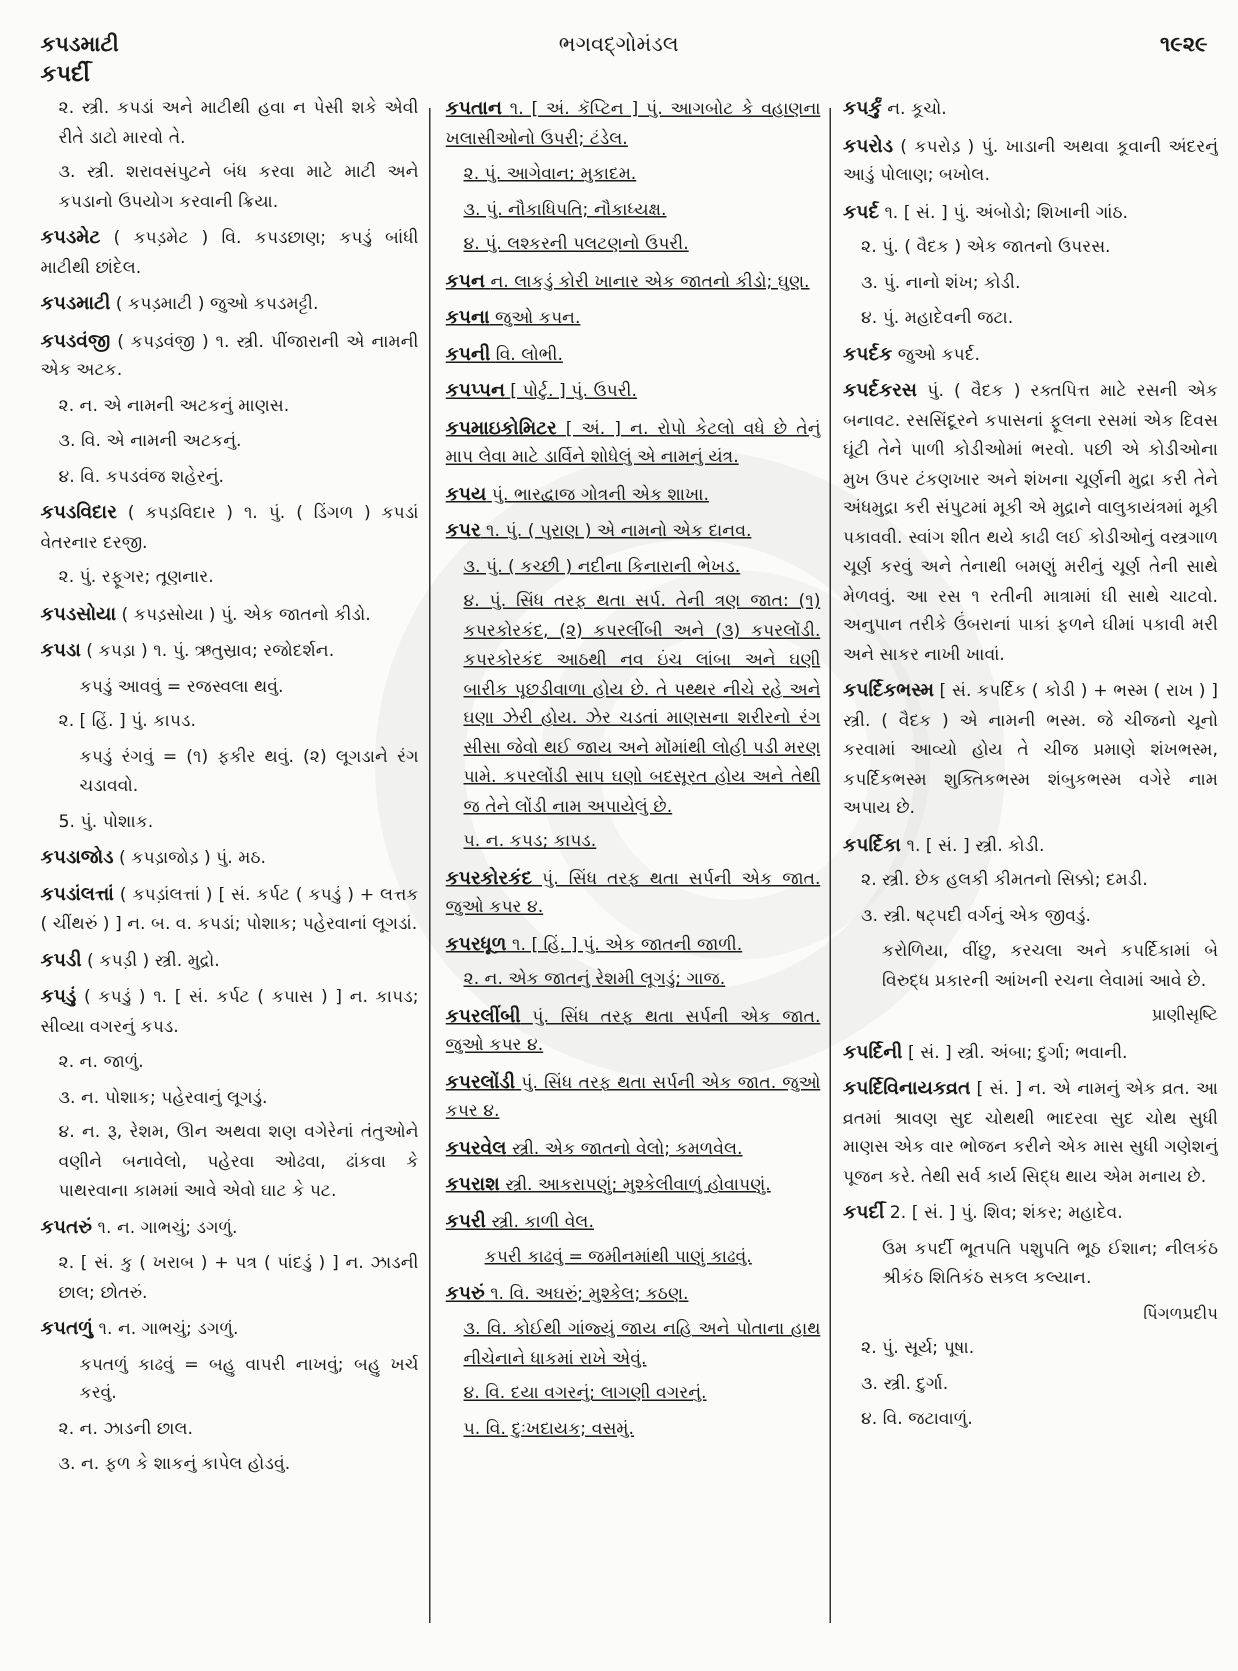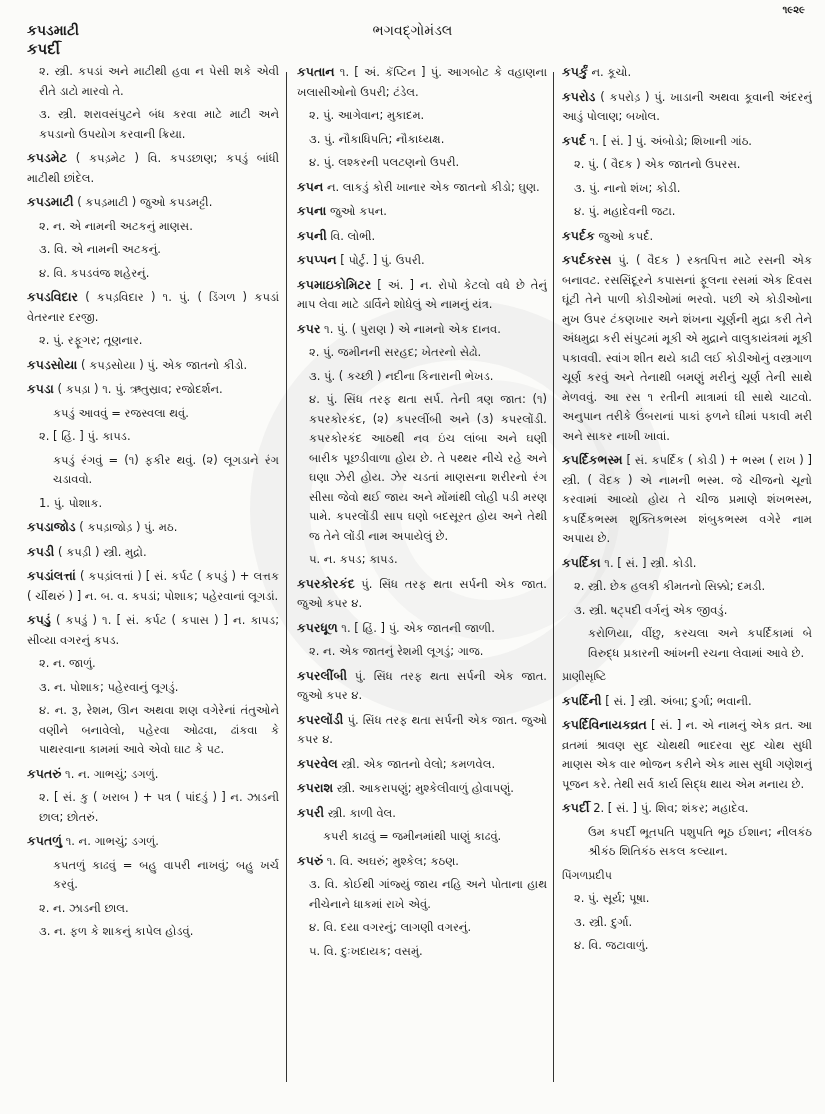--- a/index.html
+++ b/index.html
@@ -18,71 +18,72 @@
     position: absolute; left: 360px; top: 380px; width: 260px; height: 260px;
     border-radius: 50%; border: 40px solid rgba(200,200,200,0.15);
     box-sizing: border-box; pointer-events: none;
   }
   .header {
     position: absolute; top: 0; left: 0; width: 825px; height: 42px;
   }
   .hdr-left { position: absolute; left: 27px; top: 22px; font-weight: bold; font-size: 14px; line-height: 16px; }
   .hdr-left2 { position: absolute; left: 27px; top: 40px; font-weight: bold; font-size: 15px; }
   .hdr-center { position: absolute; left: 0; width: 825px; top: 22px; text-align: center; font-size: 14px; }
-  .hdr-right { position: absolute; right: 20px; top: 4px; font-size: 10px; font-weight: bold; }
+  .hdr-right { position: absolute; right: 20px; top: 22px; font-size: 14px; font-weight: bold; }
   .columns { position: absolute; top: 62px; left: 22px; width: 790px; height: 1030px; }
   .col {
     position: absolute; top: 0; height: 1030px; overflow: hidden;
     font-size: 11.5px; line-height: 19.5px; text-align: justify;
   }
   .col1 { left: 5px; width: 252px; }
-  .col2 { left: 275px; width: 250px; }
+  .col2 { left: 275px; width: 250px; text-decoration: underline; }
   .col3 { left: 540px; width: 250px; }
   .divider { position: absolute; top: 10px; width: 1px; height: 1010px; background: #333; }
   .div1 { left: 264px; }
   .div2 { left: 531px; }
   .entry { margin: 0 0 4px 0; }
   .hw { font-weight: bold; font-size: 12.5px; }
   .sense { padding-left: 12px; }
   .idiom { padding-left: 26px; }
-  .cite { text-align: left; font-size: 11px; }
+  .cite { text-align: right; font-size: 11px; }
 </style>
 </head>
 <body>
 
 <div class="watermark"></div>
 <div class="watermark2"></div>
 
 <div class="header">
   <div class="hdr-left">કપડમાટી</div>
   <div class="hdr-left2">કપર્દી</div>
   <div class="hdr-center">ભગવદ્‌ગોમંડલ</div>
   <div class="hdr-right">૧૯૨૯</div>
 </div>
 
 <div class="columns">
   <div class="col col1">
       <div class="entry sense">૨. સ્ત્રી. કપડાં અને માટીથી હવા ન પેસી શકે એવી રીતે ડાટો મારવો તે.</div>
       <div class="entry sense">૩. સ્ત્રી. શરાવસંપુટને બંધ કરવા માટે માટી અને કપડાનો ઉપયોગ કરવાની ક્રિયા.</div>
       <div class="entry"><span class="hw">કપડમેટ</span> <span>( કપડ઼મેટ ) વિ. કપડછાણ; કપડું બાંધી માટીથી છાંદેલ.</span></div>
       <div class="entry"><span class="hw">કપડમાટી</span> <span>( કપડ઼માટી ) જુઓ કપડમટ્ટી.</span></div>
+      <div class="entry"><span class="hw">કપડવંજી</span> <span>( કપડ઼વંજી ) ૧. સ્ત્રી. પીંજારાની એ નામની એક અટક.</span></div>
       <div class="entry sense">૨. ન. એ નામની અટકનું માણસ.</div>
       <div class="entry sense">૩. વિ. એ નામની અટકનું.</div>
       <div class="entry sense">૪. વિ. કપડવંજ શહેરનું.</div>
       <div class="entry"><span class="hw">કપડવિદાર</span> <span>( કપડ઼વિદાર ) ૧. પું. ( ડિંગળ ) કપડાં વેતરનાર દરજી.</span></div>
       <div class="entry sense">૨. પું. રફૂગર; તૂણનાર.</div>
       <div class="entry"><span class="hw">કપડસોયા</span> <span>( કપડ઼સોયા ) પું. એક જાતનો કીડો.</span></div>
       <div class="entry"><span class="hw">કપડા</span> <span>( કપડ઼ા ) ૧. પું. ઋતુસ્રાવ; રજોદર્શન.</span></div>
       <div class="entry idiom">કપડું આવવું = રજસ્વલા થવું.</div>
       <div class="entry sense">૨. [ હિં. ] પું. કાપડ.</div>
       <div class="entry idiom">કપડું રંગવું = (૧) ફકીર થવું. (૨) લૂગડાને રંગ ચડાવવો.</div>
-      <div class="entry sense">1. પું. પોશાક.</div>
+      <div class="entry sense">5. પું. પોશાક.</div>
       <div class="entry"><span class="hw">કપડાજોડ</span> <span>( કપડ઼ાજોડ઼ ) પું. મઠ.</span></div>
+      <div class="entry"><span class="hw">કપડાંલત્તાં</span> <span>( કપડ઼ાંલત્તાં ) [ સં. કર્પટ ( કપડું ) + લત્તક ( ચીંથરું ) ] ન. બ. વ. કપડાં; પોશાક; પહેરવાનાં લૂગડાં.</span></div>
       <div class="entry"><span class="hw">કપડી</span> <span>( કપડ઼ી ) સ્ત્રી. મુદ્રો.</span></div>
-      <div class="entry"><span class="hw">કપડાંલત્તાં</span> <span>( કપડ઼ાંલત્તાં ) [ સં. કર્પટ ( કપડું ) + લત્તક ( ચીંથરું ) ] ન. બ. વ. કપડાં; પોશાક; પહેરવાનાં લૂગડાં.</span></div>
       <div class="entry"><span class="hw">કપડું</span> <span>( કપડ઼ું ) ૧. [ સં. કર્પટ ( કપાસ ) ] ન. કાપડ; સીવ્યા વગરનું કપડ.</span></div>
       <div class="entry sense">૨. ન. જાળું.</div>
       <div class="entry sense">૩. ન. પોશાક; પહેરવાનું લૂગડું.</div>
       <div class="entry sense">૪. ન. રૂ, રેશમ, ઊન અથવા શણ વગેરેનાં તંતુઓને વણીને બનાવેલો, પહેરવા ઓઢવા, ઢાંકવા કે પાથરવાના કામમાં આવે એવો ઘાટ કે પટ.</div>
       <div class="entry"><span class="hw">કપતરું</span> <span>૧. ન. ગાભચું; ડગળું.</span></div>
       <div class="entry sense">૨. [ સં. કુ ( ખરાબ ) + પત્ર ( પાંદડું ) ] ન. ઝાડની છાલ; છોતરું.</div>
       <div class="entry"><span class="hw">કપતળું</span> <span>૧. ન. ગાભચું; ડગળું.</span></div>
       <div class="entry idiom">કપતળું કાઢવું = બહુ વાપરી નાખવું; બહુ ખર્ચ કરવું.</div>
       <div class="entry sense">૨. ન. ઝાડની છાલ.</div>
       <div class="entry sense">૩. ન. ફળ કે શાકનું કાપેલ હોડવું.</div>
@@ -91,22 +92,22 @@
   <div class="col col2">
       <div class="entry"><span class="hw">કપતાન</span> <span>૧. [ અં. કૅપ્ટિન ] પું. આગબોટ કે વહાણના ખલાસીઓનો ઉપરી; ટંડેલ.</span></div>
       <div class="entry sense">૨. પું. આગેવાન; મુકાદમ.</div>
       <div class="entry sense">૩. પું. નૌકાધિપતિ; નૌકાધ્યક્ષ.</div>
       <div class="entry sense">૪. પું. લશ્કરની પલટણનો ઉપરી.</div>
       <div class="entry"><span class="hw">કપન</span> <span>ન. લાકડું કોરી ખાનાર એક જાતનો કીડો; ઘુણ.</span></div>
       <div class="entry"><span class="hw">કપના</span> <span>જુઓ કપન.</span></div>
       <div class="entry"><span class="hw">કપની</span> <span>વિ. લોભી.</span></div>
       <div class="entry"><span class="hw">કપપ્પન</span> <span>[ પોર્ટુ. ] પું. ઉપરી.</span></div>
       <div class="entry"><span class="hw">કપમાઇકોમિટર</span> <span>[ અં. ] ન. રોપો કેટલો વધે છે તેનું માપ લેવા માટે ડાર્વિને શોધેલું એ નામનું યંત્ર.</span></div>
+      <div class="entry"><span class="hw">કપય</span> <span>પું. ભારદ્વાજ ગોત્રની એક શાખા.</span></div>
       <div class="entry"><span class="hw">કપર</span> <span>૧. પું. ( પુરાણ ) એ નામનો એક દાનવ.</span></div>
-      <div class="entry sense">૨. પું. જમીનની સરહદ; ખેતરનો સેઢો.</div>
       <div class="entry sense">૩. પું. ( કચ્છી ) નદીના કિનારાની ભેખડ.</div>
       <div class="entry sense">૪. પું. સિંધ તરફ થતા સર્પ. તેની ત્રણ જાત: (૧) કપરકોરકંદ, (૨) કપરલીંબી અને (૩) કપરલોંડી. કપરકોરકંદ આઠથી નવ ઇંચ લાંબા અને ઘણી બારીક પૂછડીવાળા હોય છે. તે પથ્થર નીચે રહે અને ઘણા ઝેરી હોય. ઝેર ચડતાં માણસના શરીરનો રંગ સીસા જેવો થઈ જાય અને મોંમાંથી લોહી પડી મરણ પામે. કપરલોંડી સાપ ઘણો બદસૂરત હોય અને તેથી જ તેને લોંડી નામ અપાયેલું છે.</div>
       <div class="entry sense">૫. ન. કપડ; કાપડ.</div>
       <div class="entry"><span class="hw">કપરકોરકંદ</span> <span>પું. સિંધ તરફ થતા સર્પની એક જાત. જુઓ કપર ૪.</span></div>
       <div class="entry"><span class="hw">કપરધૂળ</span> <span>૧. [ હિં. ] પું. એક જાતની જાળી.</span></div>
       <div class="entry sense">૨. ન. એક જાતનું રેશમી લૂગડું; ગાજ.</div>
       <div class="entry"><span class="hw">કપરલીંબી</span> <span>પું. સિંધ તરફ થતા સર્પની એક જાત. જુઓ કપર ૪.</span></div>
       <div class="entry"><span class="hw">કપરલોંડી</span> <span>પું. સિંધ તરફ થતા સર્પની એક જાત. જુઓ કપર ૪.</span></div>
       <div class="entry"><span class="hw">કપરવેલ</span> <span>સ્ત્રી. એક જાતનો વેલો; કમળવેલ.</span></div>
       <div class="entry"><span class="hw">કપરાશ</span> <span>સ્ત્રી. આકરાપણું; મુશ્કેલીવાળું હોવાપણું.</span></div>

